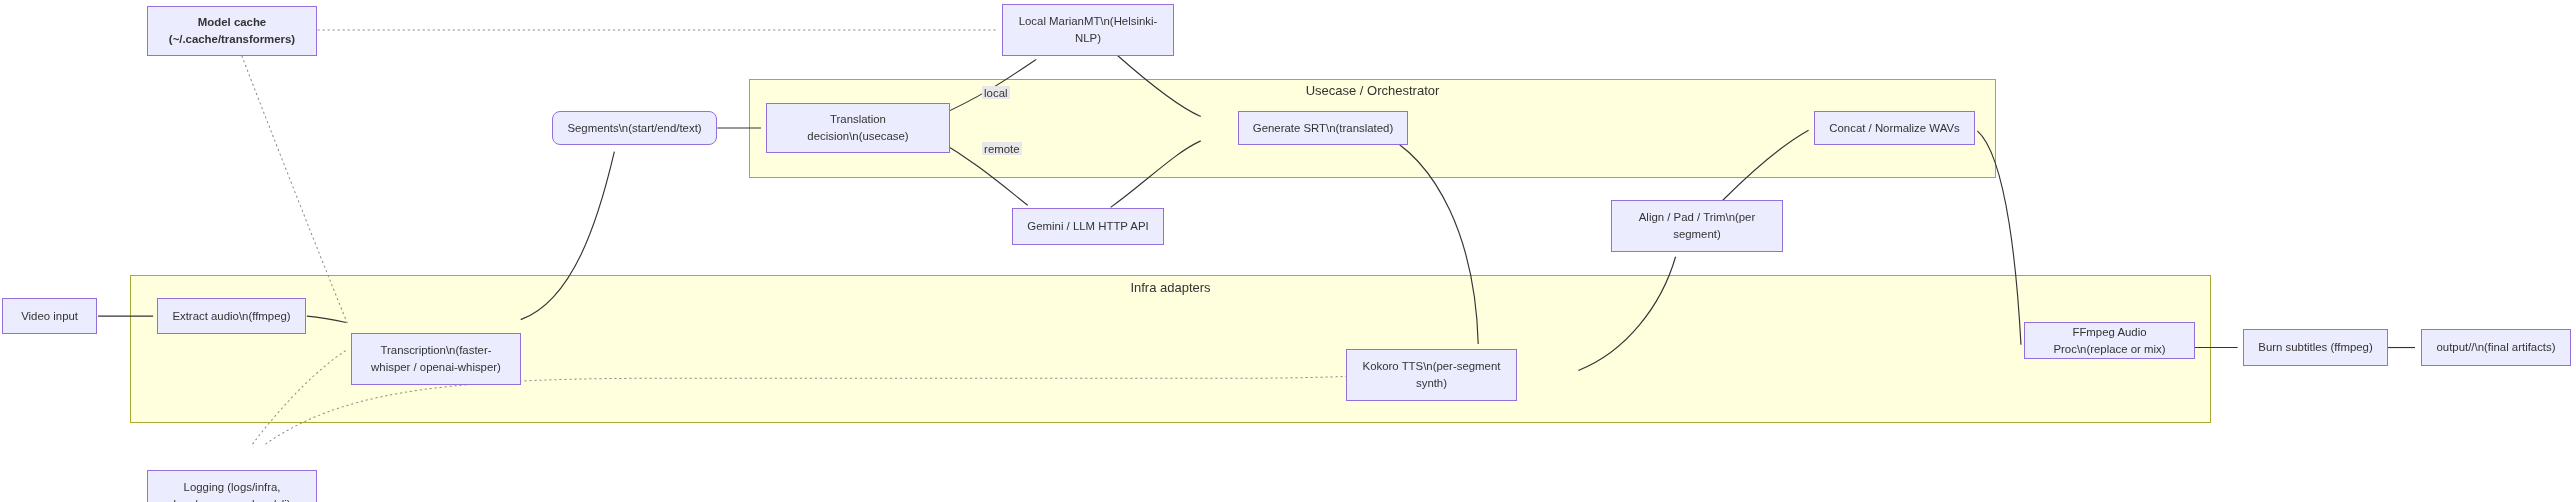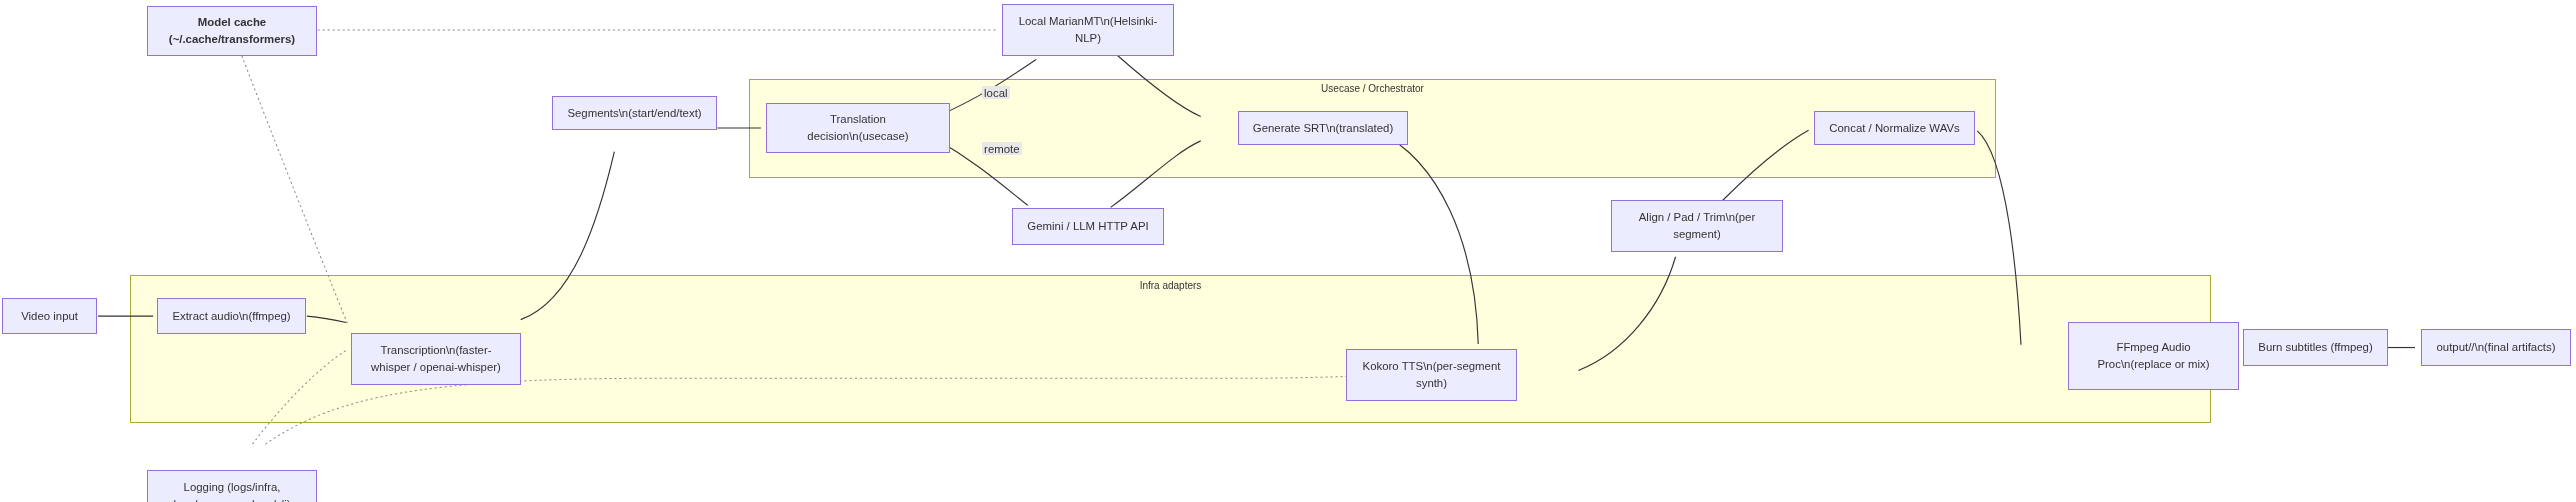--- a/index.html
+++ b/index.html
@@ -14,21 +14,21 @@
     position:absolute;
     background:var(--cluster-fill,#FFFFDE);
     border:0.7px solid var(--cluster-border,#AAAA33);
     box-sizing:border-box;
     z-index:1;
   }
   .cluster-label{
     position:absolute;
     text-align:center;
     color:var(--text,#333333);
-    font-size:10px;
+    font-size:13px;
     z-index:2;
   }
   #edge-layer{
     position:absolute;left:0;top:0;
     z-index:3;
   }
   #edge-layer path{fill:none;}
   #edge-layer path.solid{stroke:var(--edge,#333333);stroke-width:1.6;}
   #edge-layer path.dotted{stroke:var(--dotted-edge,#8A8A8A);stroke-width:1.4;stroke-dasharray:3 4;}
   .edge-label{
@@ -96,33 +96,33 @@
     <path class="dotted" d="M370,621 C470,552 600,530 900,529 L1720,529 C1850,529 1925,525 1959,522" marker-end="url(#arrow-gray)"></path>
   </svg>
 
   <div class="edge-label" style="left:982px;top:86px;">local</div>
   <div class="edge-label" style="left:982px;top:142px;">remote</div>
 
   <div class="node" style="left:2.1px;top:298px;width:95px;height:36px;">Video input</div>
   <div class="node" style="left:157px;top:298px;width:149px;height:36px;">Extract audio\n(ffmpeg)</div>
   <div class="node" style="left:351px;top:301px;width:170px;height:52px;margin-top:32px;">Transcription\n(faster-
 whisper / openai-whisper)</div>
-  <div class="node" style="left:552px;top:96px;width:165px;height:34px;">Segments\n(start/end/text)</div>
+  <div class="node" style="left:552px;top:111px;width:165px;height:34px;border-radius:8px;">Segments\n(start/end/text)</div>
   <div class="node" style="left:766px;top:103px;width:184px;height:50px;">Translation
 decision\n(usecase)</div>
   <div class="node" style="left:1002px;top:3.6px;width:172px;height:52px;">Local MarianMT\n(Helsinki-
 NLP)</div>
   <div class="node" style="left:1012px;top:208px;width:152px;height:37px;">Gemini / LLM HTTP API</div>
   <div class="node" style="left:1206px;top:111px;width:170px;height:34px;margin-left:32px;">Generate SRT\n(translated)</div>
   <div class="node" style="left:1346px;top:349px;width:171px;height:52px;">Kokoro TTS\n(per-segment
 synth)</div>
   <div class="node" style="left:1611px;top:200px;width:172px;height:52px;">Align / Pad / Trim\n(per
 segment)</div>
   <div class="node" style="left:1814px;top:111px;width:161px;height:34px;">Concat / Normalize WAVs</div>
-  <div class="node" style="left:2024px;top:322px;width:171px;height:68px;margin-left:44px;">FFmpeg Audio
+  <div class="node" style="left:2024px;top:322px;width:171px;height:37px;">FFmpeg Audio
 Proc\n(replace or mix)</div>
   <div class="node" style="left:2243px;top:329px;width:145px;height:37px;">Burn subtitles (ffmpeg)</div>
   <div class="node" style="left:2421px;top:329px;width:150px;height:37px;">output//\n(final artifacts)</div>
   <div class="node" style="left:147px;top:5.7px;width:170px;height:50px;font-weight:bold;">Model cache
 (~/.cache/transformers)</div>
   <div class="node" style="left:147px;top:470px;width:170px;height:51px;">Logging (logs/infra,
 logs/usecases, logs/cli)</div>
 
 </div>
 

